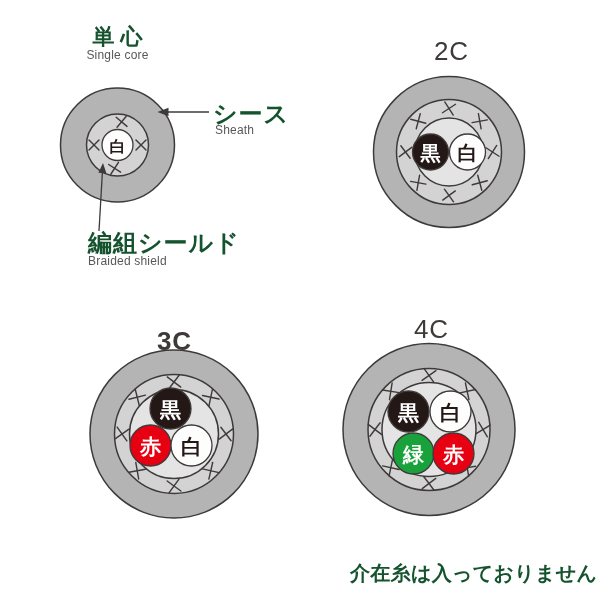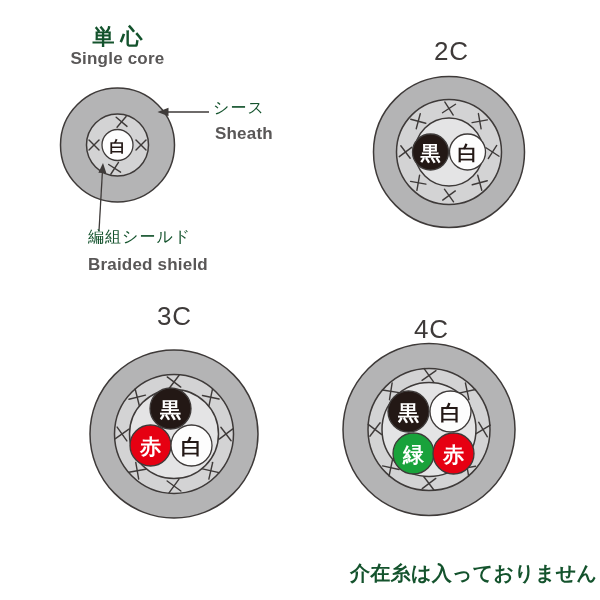--- a/index.html
+++ b/index.html
@@ -5,22 +5,22 @@
   html,body{margin:0;padding:0;background:#ffffff;}
   .canvas{
     position:relative;width:600px;height:600px;background:#ffffff;overflow:hidden;
     font-family:"Liberation Sans","DejaVu Sans",sans-serif;
   }
   .canvas svg{position:absolute;left:0;top:0;}
   .lbl{position:absolute;white-space:nowrap;color:#14532d;line-height:1.3;}
   .lbl.center{text-align:center;}
   .jp-title{font-size:22px;font-weight:600;letter-spacing:6px;text-indent:6px;}
   .num-title{font-size:26px;font-weight:500;letter-spacing:1px;color:#3e3a39;}
-  .jp-anno{font-size:16px;font-weight:400;letter-spacing:1px;}
-  .en-anno{font-size:17px;font-weight:700;color:#595757;letter-spacing:0.2px;}
+  .jp-anno{font-size:24px;font-weight:700;letter-spacing:1px;}
+  .en-anno{font-size:12px;font-weight:400;color:#595757;letter-spacing:0.2px;}
   .footnote{font-size:20px;font-weight:700;letter-spacing:0.3px;text-align:right;}
 </style>
 </head>
 <body>
 
 <div class="canvas">
 
   <svg id="diagram" width="600" height="600" viewBox="0 0 600 600">
       <g>
         <circle cx="117.5" cy="145" r="57" fill="#b4b4b5" stroke="#3e3a39" stroke-width="1.5"></circle>
@@ -210,21 +210,21 @@
           <line x1="99" y1="231" x2="102.4" y2="172"></line>
           <polygon points="103,163 106.4,173.2 98.4,172.7" stroke="none"></polygon>
         </g>
       </g>
     </svg>
 
   <div class="lbl center jp-title" style="left:57px;top:23px;width:121px;">単心</div>
   <div class="lbl center en-anno" style="left:37px;top:48px;width:161px;">Single core</div>
 
   <div class="lbl center num-title" style="left:391px;top:24px;width:121px;margin-top:11px;">2C</div>
-  <div class="lbl center num-title" style="left:114px;top:300px;width:121px;">3C</div>
+  <div class="lbl center num-title" style="left:114px;top:325px;width:121px;font-weight:bold;">3C</div>
   <div class="lbl center num-title" style="left:371px;top:313px;width:121px;">4C</div>
 
   <div class="lbl jp-anno" style="left:213px;top:98px;">シース</div>
   <div class="lbl en-anno" style="left:215px;top:123px;">Sheath</div>
 
   <div class="lbl jp-anno" style="left:88px;top:227px;">編組シールド</div>
   <div class="lbl en-anno" style="left:88px;top:254px;">Braided shield</div>
 
   <div class="lbl footnote" style="left:350px;top:560px;width:245px;">介在糸は入っておりません</div>
 </div>

